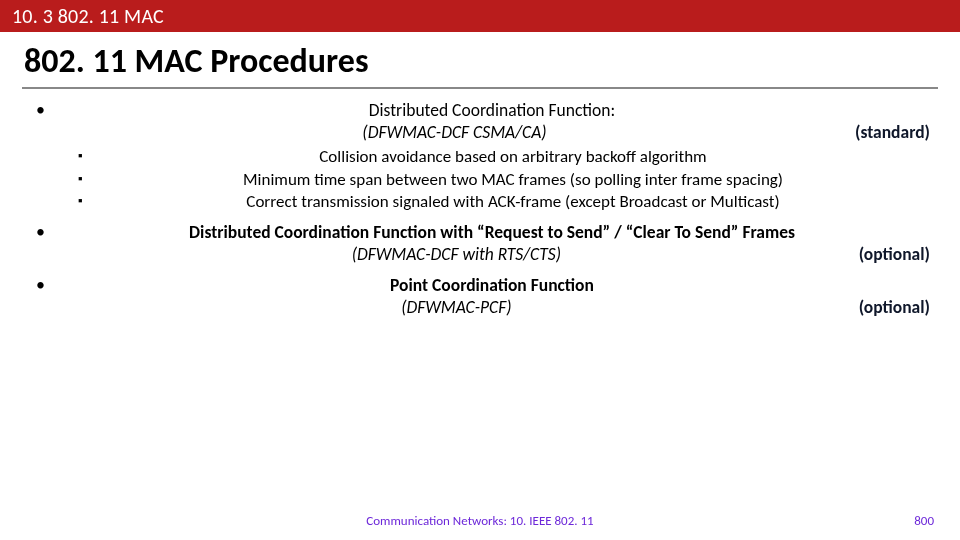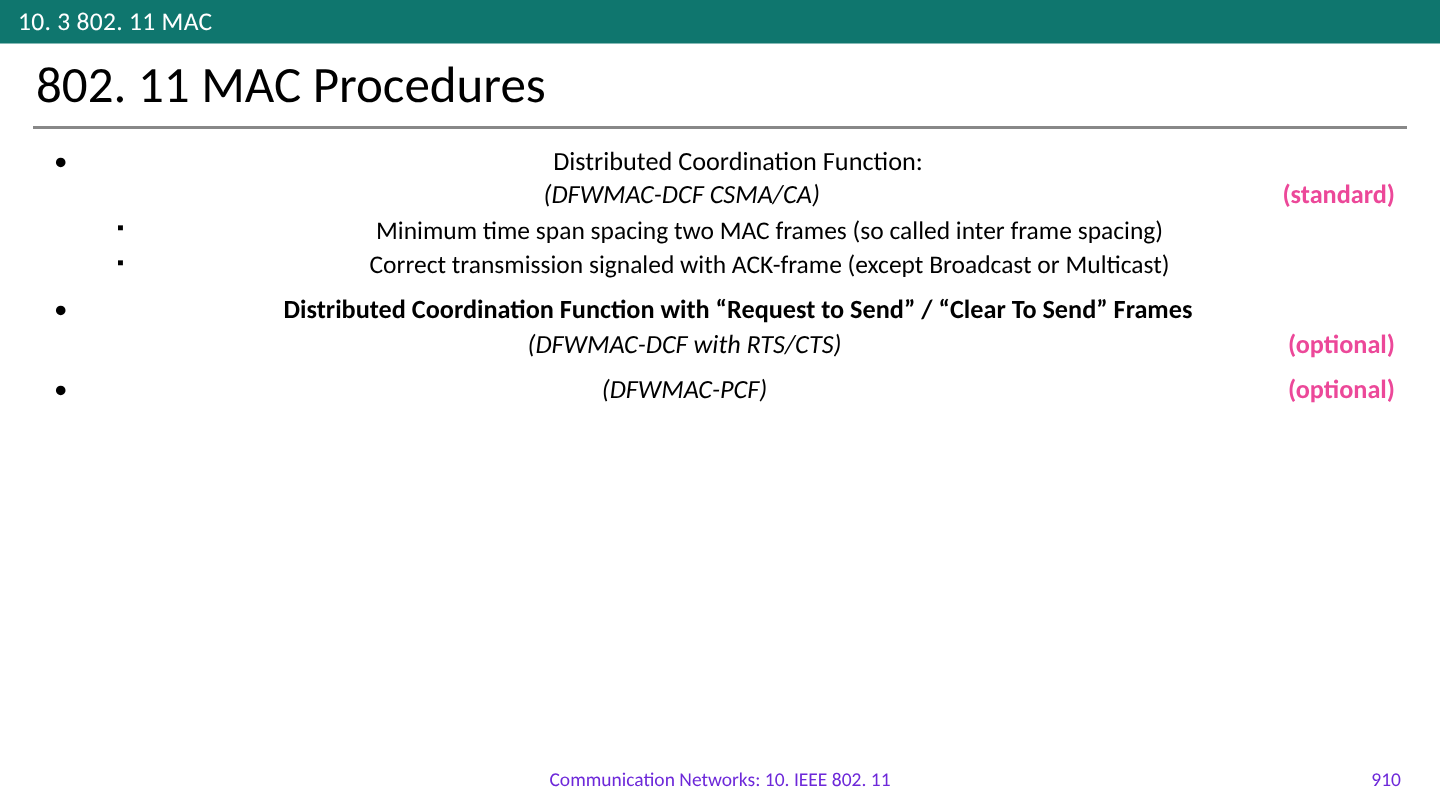--- a/index.html
+++ b/index.html
@@ -1,30 +1,30 @@
 <!DOCTYPE html>
 <html><head>
 <meta charset="utf-8">
 <style>
   * { box-sizing: border-box; margin: 0; padding: 0; }
   html, body { width: 960px; height: 540px; font-family: Calibri, "Segoe UI", Arial, sans-serif; background: #fff; color: #000; }
   .slide { width: 960px; height: 540px; position: relative; padding: 0; }
-  .topbar { background: #0f766e; color: #fff; font-size: 17px; padding: 4px 12px 4px 12px; font-weight: 400; letter-spacing: 0.2px; }
-  .title { font-size: 34px; font-weight: 400; padding: 8px 20px 4px 24px; color: #000; }
+  .topbar { background: #b91c1c; color: #fff; font-size: 20px; padding: 4px 12px 4px 12px; font-weight: 400; letter-spacing: 0.2px; }
+  .title { font-size: 34px; font-weight: 700; padding: 8px 20px 4px 24px; color: #000; }
   .hr { height: 2px; background: #888; margin: 2px 22px 10px 22px; }
   .content { padding: 0 30px 0 34px; font-size: 17.5px; line-height: 1.28; }
   ul.b1 { list-style: none; padding-left: 0; }
   ul.b1 > li { position: relative; padding-left: 20px; margin-bottom: 8px; text-align: center; }
   ul.b1 > li::before { content: "•"; position: absolute; left: 2px; top: 0; font-size: 18px; }
   ul.b2 { list-style: none; padding-left: 24px; margin-top: 2px; }
   ul.b2 > li { position: relative; padding-left: 18px; margin-bottom: 1px; font-size: 17px; }
   ul.b2 > li::before { content: "▪"; position: absolute; left: 0; top: 0; font-size: 13px; line-height: 1.5; }
   .italic { font-style: italic; margin-top: 12px; }
   .bold { font-weight: 700; }
-  .tag { float: right; font-weight: 700; color: #ec4899; }
+  .tag { float: right; font-weight: 700; color: #0f172a; }
   .clr::after { content: ""; display: block; clear: both; }
   .footer { position: absolute; bottom: 12px; left: 0; right: 0; font-size: 13px; color: #6d28d9; }
   .footer .center { text-align: center; }
   .footer .pg { position: absolute; right: 26px; bottom: 0; }
 </style>
 </head>
 <body>
 
 <div class="slide">
 
@@ -38,41 +38,43 @@
   <div class="content">
     <ul class="b1">
 
       <li>
         <div>Distributed Coordination Function:</div>
         <div class="clr">
           <span class="tag">(standard)</span>
           <span class="italic">(DFWMAC-DCF CSMA/CA)</span>
         </div>
         <ul class="b2">
-          <li><span>Minimum time span spacing two MAC frames (so called inter frame spacing)</span></li>
+          <li><span>Collision avoidance based on arbitrary backoff algorithm</span></li>
+          <li><span>Minimum time span between two MAC frames (so polling inter frame spacing)</span></li>
           <li><span>Correct transmission signaled with ACK-frame (except Broadcast or Multicast)</span></li>
         </ul>
       </li>
 
       <li>
         <div class="bold">Distributed Coordination Function with “Request to Send” / “Clear To Send” Frames</div>
         <div class="clr">
           <span class="tag">(optional)</span>
           <span class="italic">(DFWMAC-DCF with RTS/CTS)</span>
         </div>
       </li>
 
       <li>
+        <div class="bold">Point Coordination Function</div>
         <div class="clr">
           <span class="tag">(optional)</span>
           <span class="italic">(DFWMAC-PCF)</span>
         </div>
       </li>
 
     </ul>
   </div>
 
   <div class="footer">
     <div class="center">Communication Networks: 10. IEEE 802. 11</div>
-    <div class="pg">910</div>
+    <div class="pg">800</div>
   </div>
 
 </div>
 
 </body></html>

